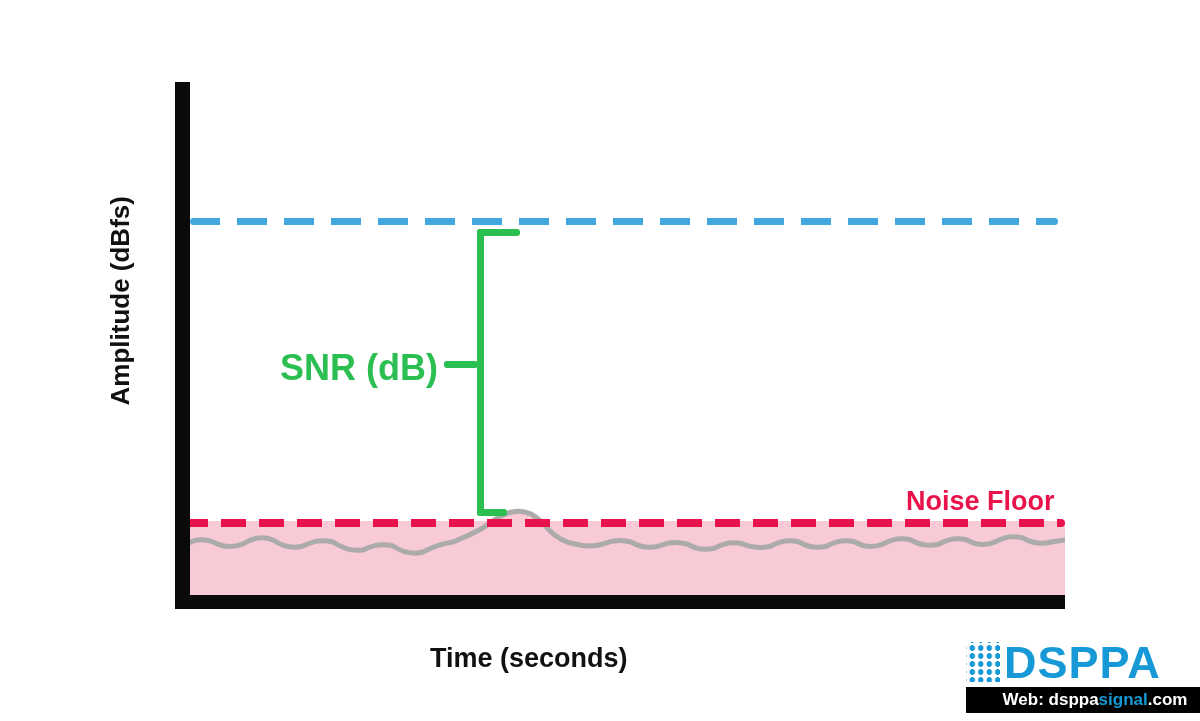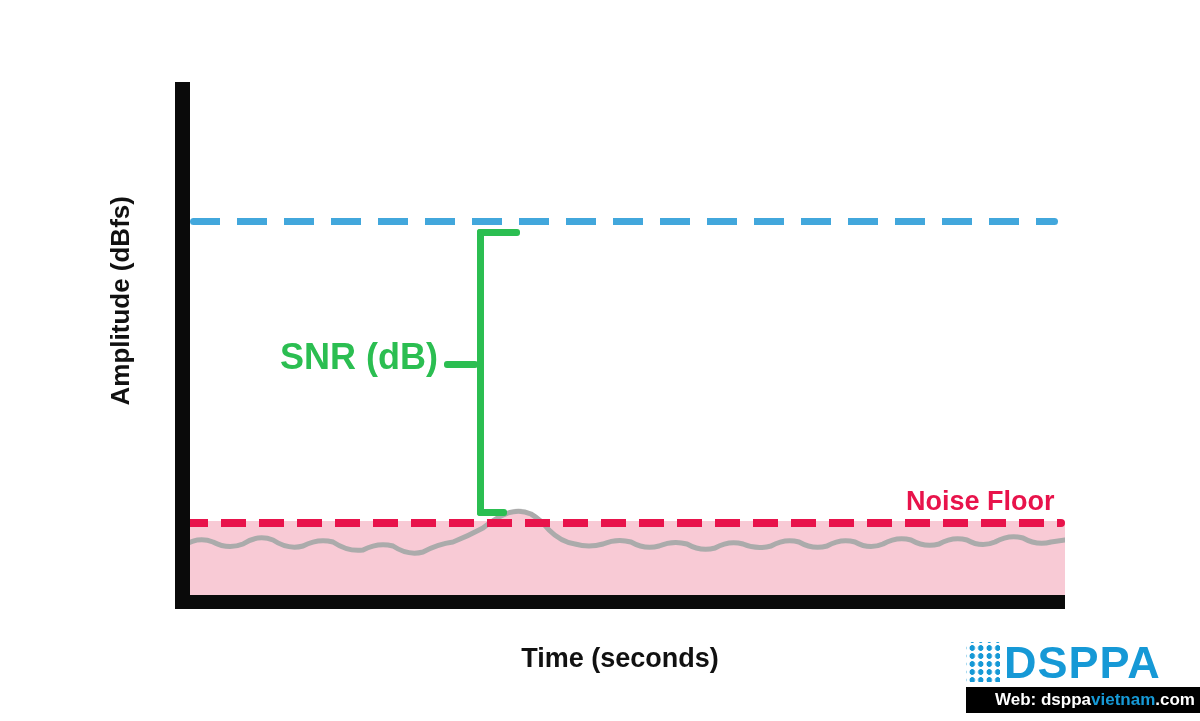--- a/index.html
+++ b/index.html
@@ -43,21 +43,20 @@
     font-size: 26px;
     font-weight: bold;
     color: #111;
     text-align: center;
     z-index: 6;
   }
   .x-axis-label {
     position: absolute;
     left: 430px; top: 643px;
     width: 380px;
-    text-align: center;
     font-size: 27px;
     font-weight: bold;
     color: #111;
     z-index: 6;
   }
   
   .signal-line {
     position: absolute;
     left: 190px; top: 218px;
     width: 868px; height: 7px;
@@ -115,21 +114,21 @@
     background: var(--snr-green);
     border-radius: 3px;
     z-index: 4;
   }
   .snr-vert   { left: 477px; top: 229px; width: 7px;  height: 287px; }
   .snr-top    { left: 477px; top: 229px; width: 43px; height: 7px; }
   .snr-bottom { left: 477px; top: 509px; width: 30px; height: 7px; }
   .snr-tick   { left: 444px; top: 361px; width: 34px; height: 7px; }
   .snr-label {
     position: absolute;
-    left: 268px; top: 336px;
+    left: 268px; top: 347px;
     width: 170px;
     text-align: right;
     font-size: 36px;
     font-weight: bold;
     color: var(--snr-green);
     z-index: 4;
   }
   
   .brand {
     position: absolute;
@@ -198,17 +197,17 @@
   <div class="snr-bracket-part snr-tick"></div>
   <div class="snr-label">SNR (dB)</div>
 
   <div class="brand">
     <div class="brand-dots"></div>
     <div class="brand-text">DSPPA</div>
   </div>
   <div class="web-bar">
     <span>Web: </span>
       <span>dsppa</span>
-      <span class="web-highlight">vietnam</span>
+      <span class="web-highlight">signal</span>
       <span>.com</span>
   </div>
 
 </div>
 
 </body></html>

